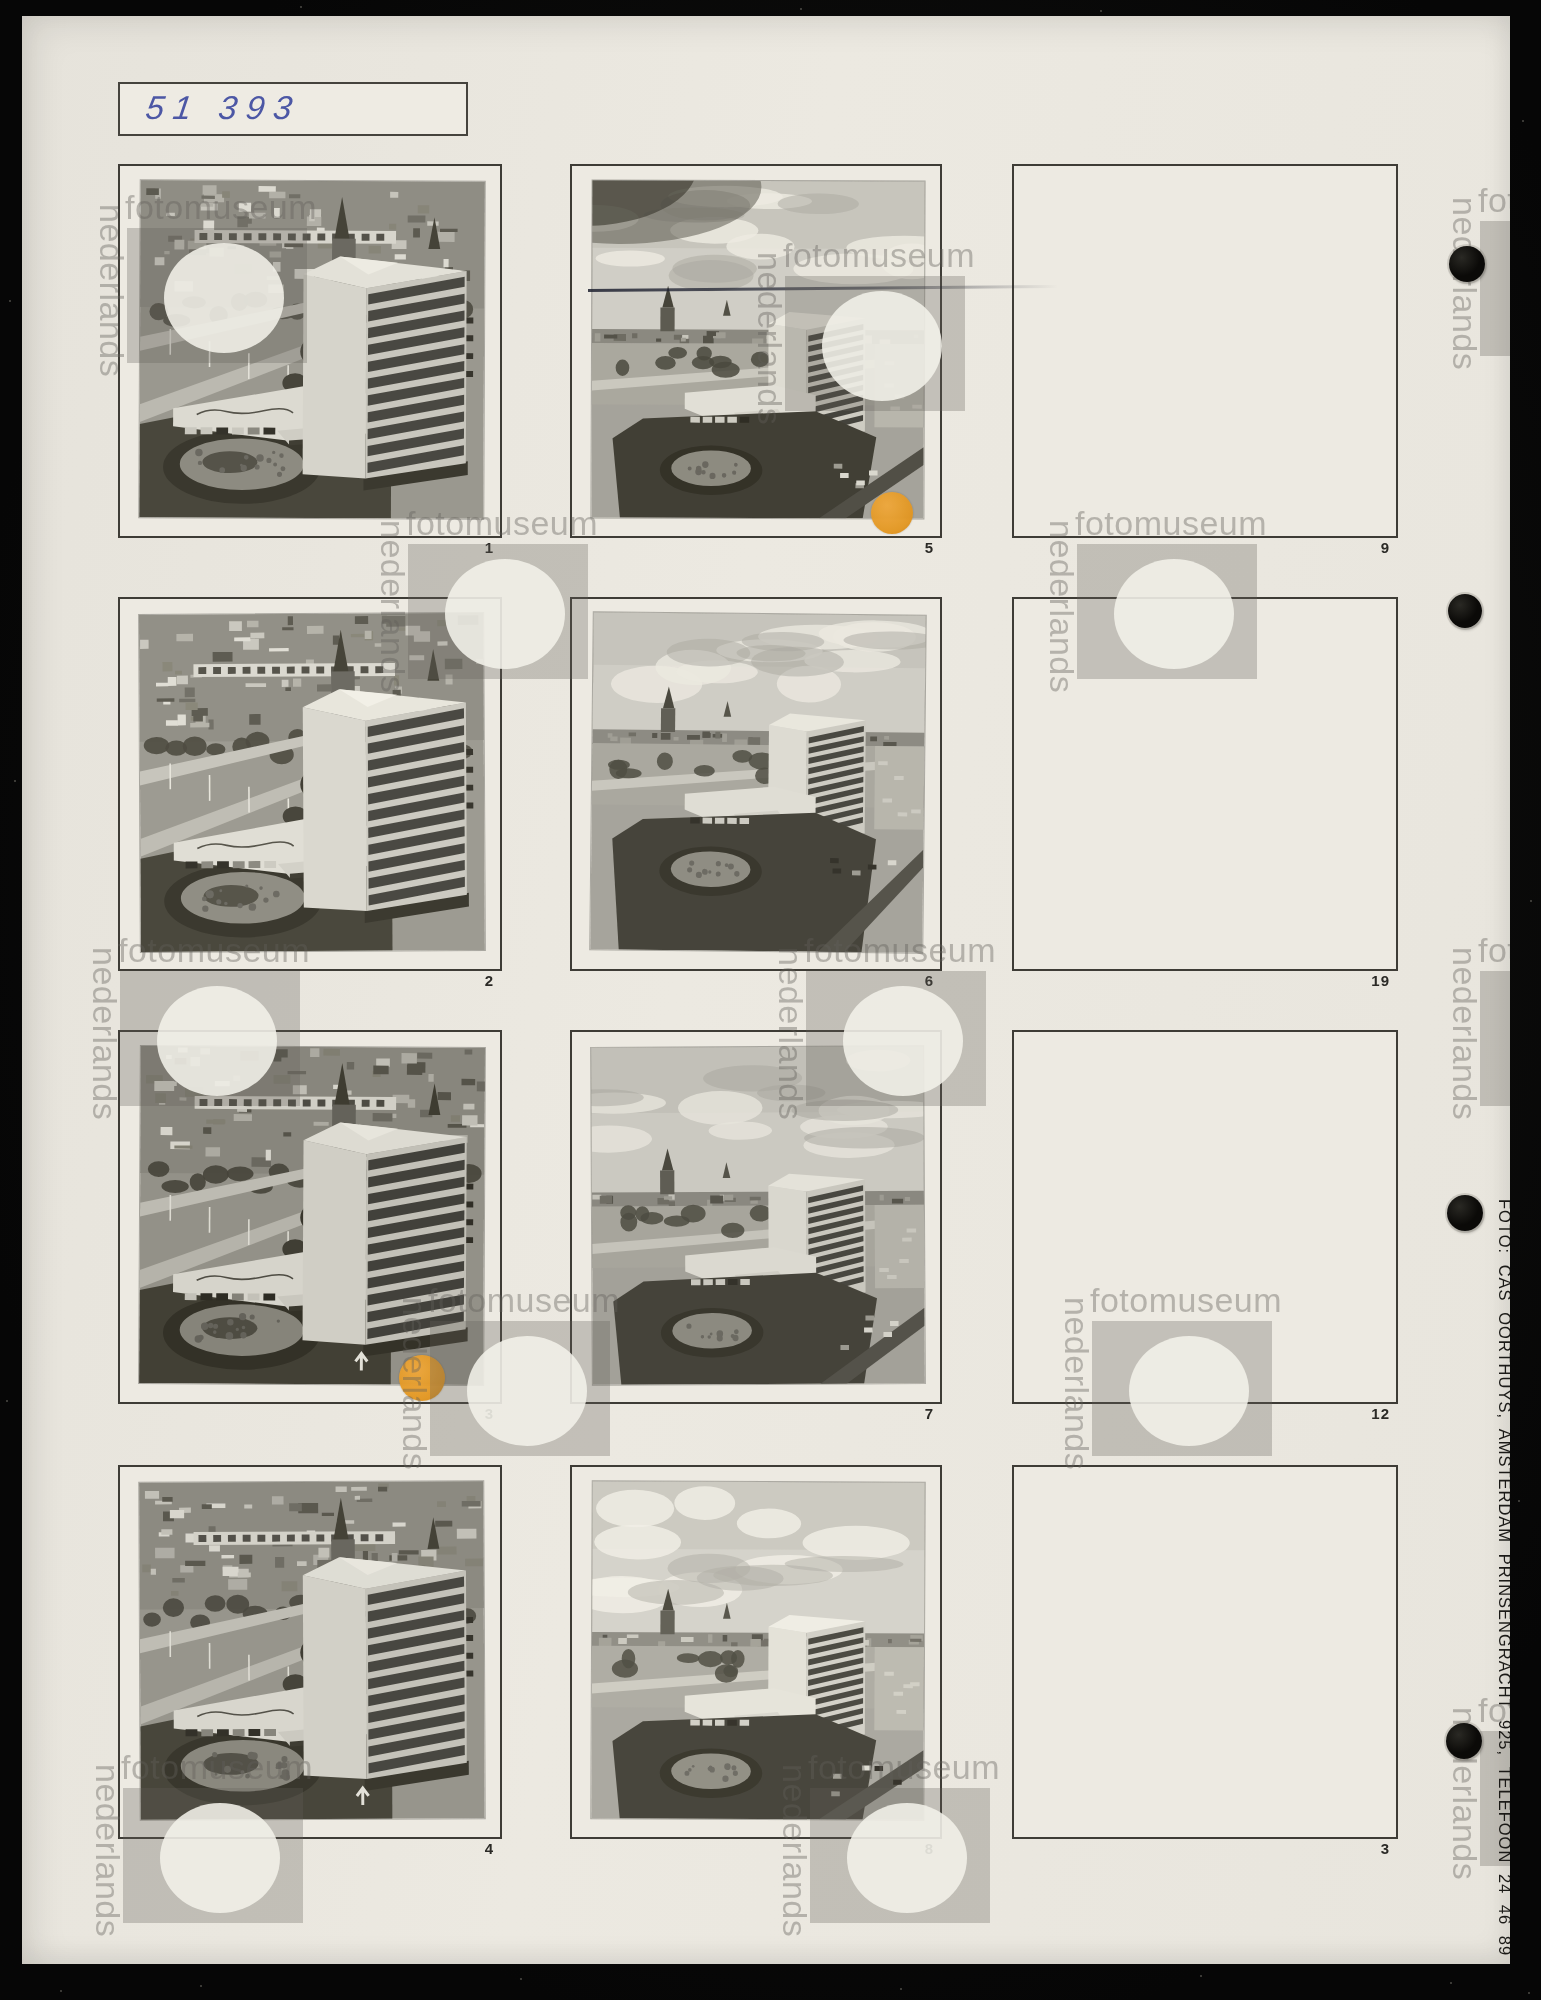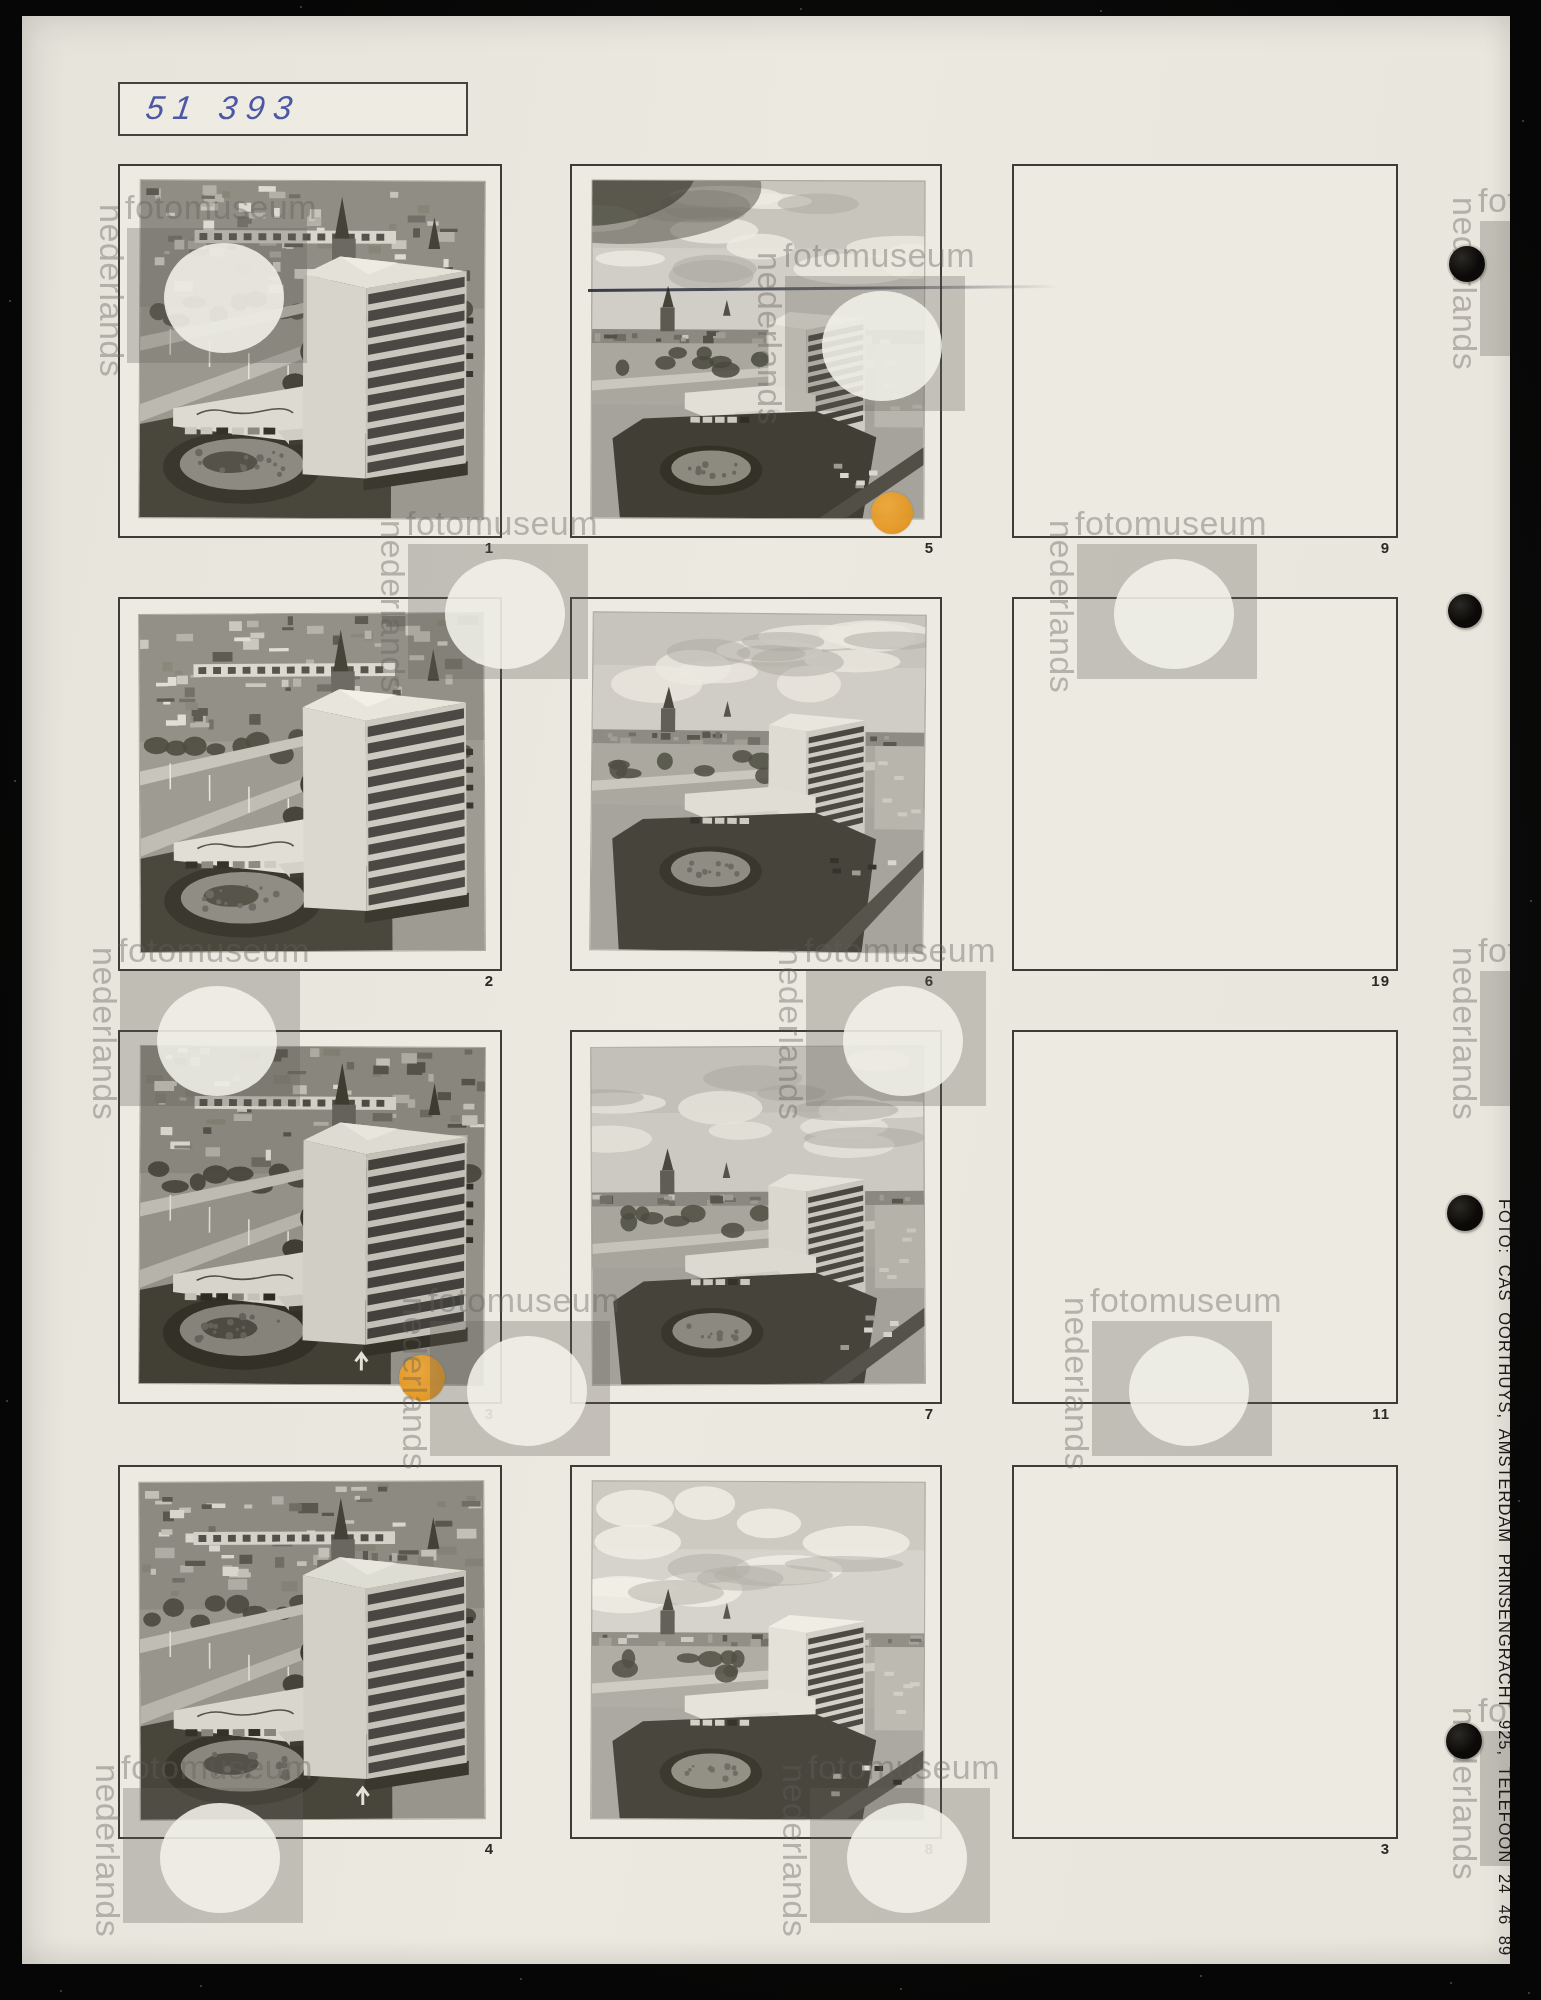--- a/index.html
+++ b/index.html
@@ -1209,21 +1209,21 @@
           </div>
           <div class="cell-num">8</div>
         </div>
         <div class="cell" style="left: 990px; top: 148px; width: 382px; height: 370px;">
           <div class="cell-num">9</div>
         </div>
         <div class="cell" style="left: 990px; top: 581px; width: 382px; height: 370px;">
           <div class="cell-num">19</div>
         </div>
         <div class="cell" style="left: 990px; top: 1014px; width: 382px; height: 370px;">
-          <div class="cell-num">11</div>
+          <div class="cell-num">12</div>
         </div>
         <div class="cell" style="left: 990px; top: 1449px; width: 382px; height: 370px;">
           <div class="cell-num">3</div>
         </div>
       </div>
     <div class="scratch"></div>
     <div id="markers">
         <div class="dot" style="left: 849px; top: 476px; width: 42px; height: 42px; background: radial-gradient(circle at 38% 32%, rgb(240, 169, 60), rgb(226, 149, 31) 70%, rgb(201, 127, 18));"></div>
         <div class="dot" style="left: 377px; top: 1339px; width: 46px; height: 46px; background: radial-gradient(circle at 38% 32%, rgb(240, 169, 60), rgb(226, 149, 31) 70%, rgb(201, 127, 18));"></div>
       </div>

